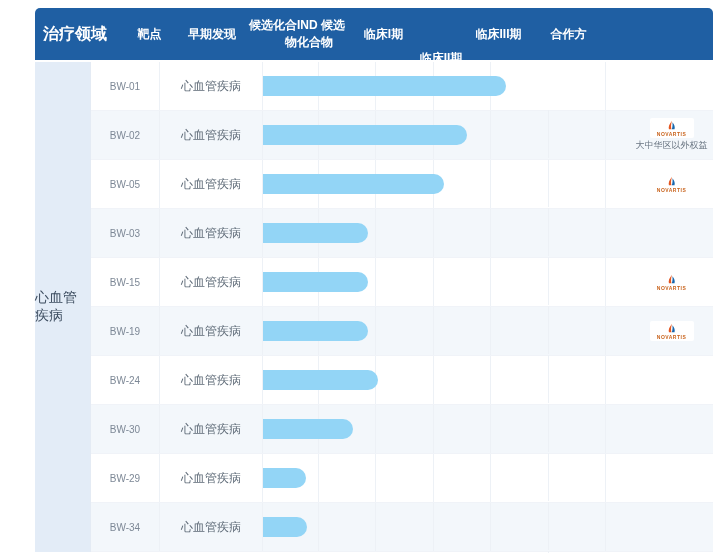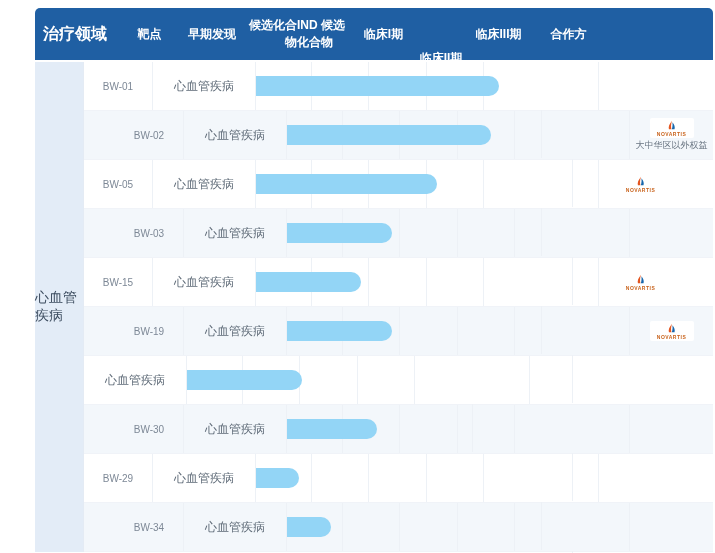--- a/index.html
+++ b/index.html
@@ -21,30 +21,30 @@
   .c-partner{width:83px;}
 
   
   .body{display:flex;}
   .sidebar-cell{width:80px;background:var(--sidebar-bg);display:flex;align-items:center;
                 justify-content:center;font-size:14px;color:#3d4d60;box-sizing:border-box;
                 border-right:1px solid #e4ebf4;}
   .rows{flex:1;}
   .row{display:flex;height:49px;box-sizing:border-box;background:#fff;
        border-bottom:1px solid #f0f3f8;}
-  .row.stripe{background:var(--stripe-bg);padding-left:31px;}
+  .row.stripe{background:var(--stripe-bg);}
   .cell{display:flex;align-items:center;justify-content:center;box-sizing:border-box;
         border-right:1px solid #edf1f6;height:100%;}
   .cell.target{width:69px;font-size:10px;color:#7d8896;}
   .cell.indication{width:103px;font-size:12px;color:#5f6b78;}
   .phase-track{position:relative;width:343px;display:flex;height:100%;box-sizing:border-box;}
   .pcell{box-sizing:border-box;border-right:1px solid #edf1f6;height:100%;}
   .bar{position:absolute;left:0;top:50%;transform:translateY(-50%);height:20px;
        background:var(--bar-color);border-radius:0 10px 10px 0;}
-  .cell.partner{width:83px;flex-direction:column;border-right:none;}
+  .cell.partner{width:83px;flex-direction:column;border-right:none;margin-left:24px;}
   .partner-logo{display:flex;flex-direction:column;align-items:center;justify-content:center;
                 background:#fff;width:44px;padding:2px 0 1px 0;border-radius:2px;}
   .wordmark{font-size:5px;font-weight:bold;letter-spacing:.5px;color:#c9641e;line-height:5px;}
   .partner-note{font-size:9px;color:#6a7683;margin-top:1px;white-space:nowrap;}
 </style>
 </head>
 <body>
 
 <div class="page" style="--header-bg: #1f5fa3; --sidebar-bg: #e3ecf7; --stripe-bg: #f3f7fb; --bar-color: #93d5f6;">
   <div class="pipeline">
@@ -190,20 +190,21 @@
           <path d="M12,1 C8,6 6.2,10 7.4,14 L11.2,14 C10,9.5 10.6,5.5 12,1 Z" fill="#e4551f"></path>
           <path d="M12.6,3.5 C15.6,7 16.8,10.6 15.8,14 L11.8,14 C13,10 13,7 12.6,3.5 Z" fill="#1767ad"></path>
         </svg>
         <div class="wordmark">NOVARTIS</div>
       </div>
 
     </div>
   </div>
 
   <div class="row">
+    <div class="cell target">BW-24</div>
     <div class="cell indication">心血管疾病</div>
     <div class="phase-track">
       <span class="pcell c-p0"></span>
       <span class="pcell c-p1"></span>
       <span class="pcell c-p2"></span>
       <span class="pcell c-p3"></span>
       <span class="pcell c-p4"></span>
       <span class="pcell c-p5"></span>
       <div class="bar" style="width: 115px;"></div>
     </div>

